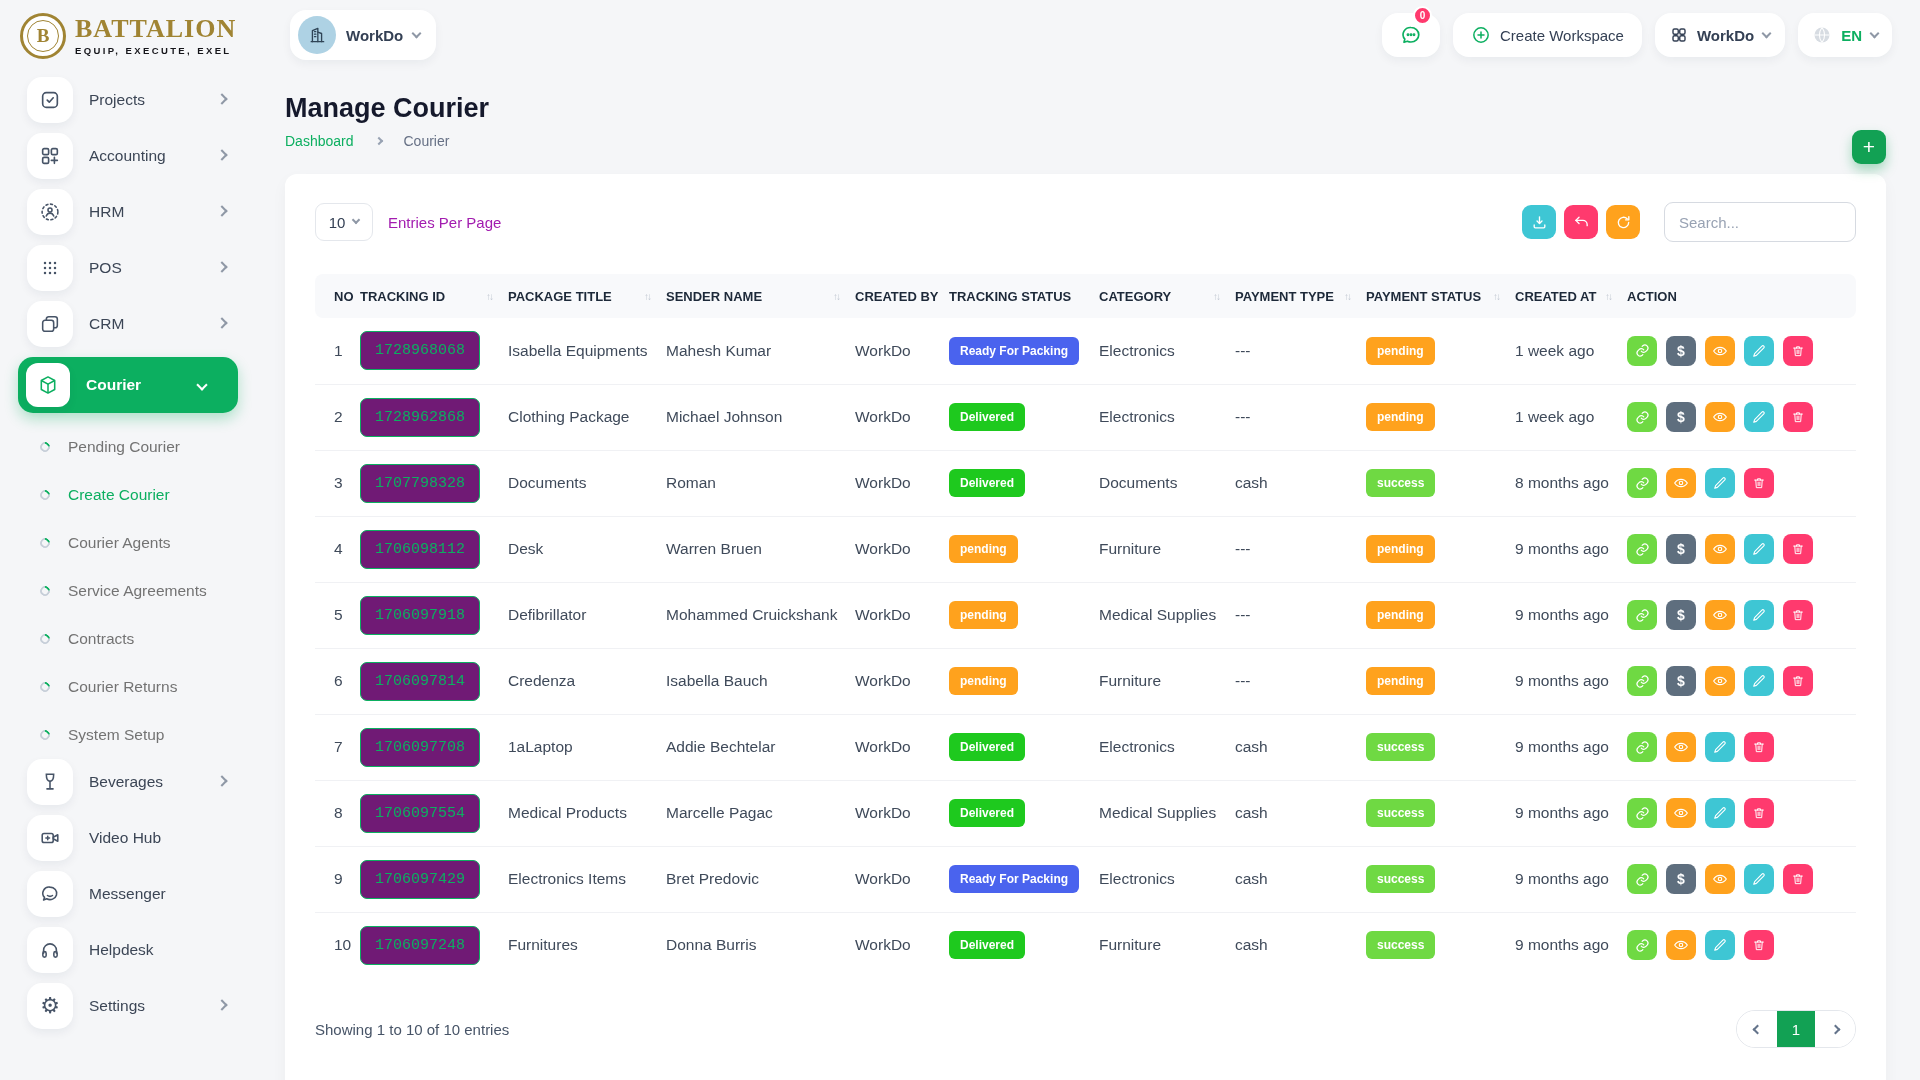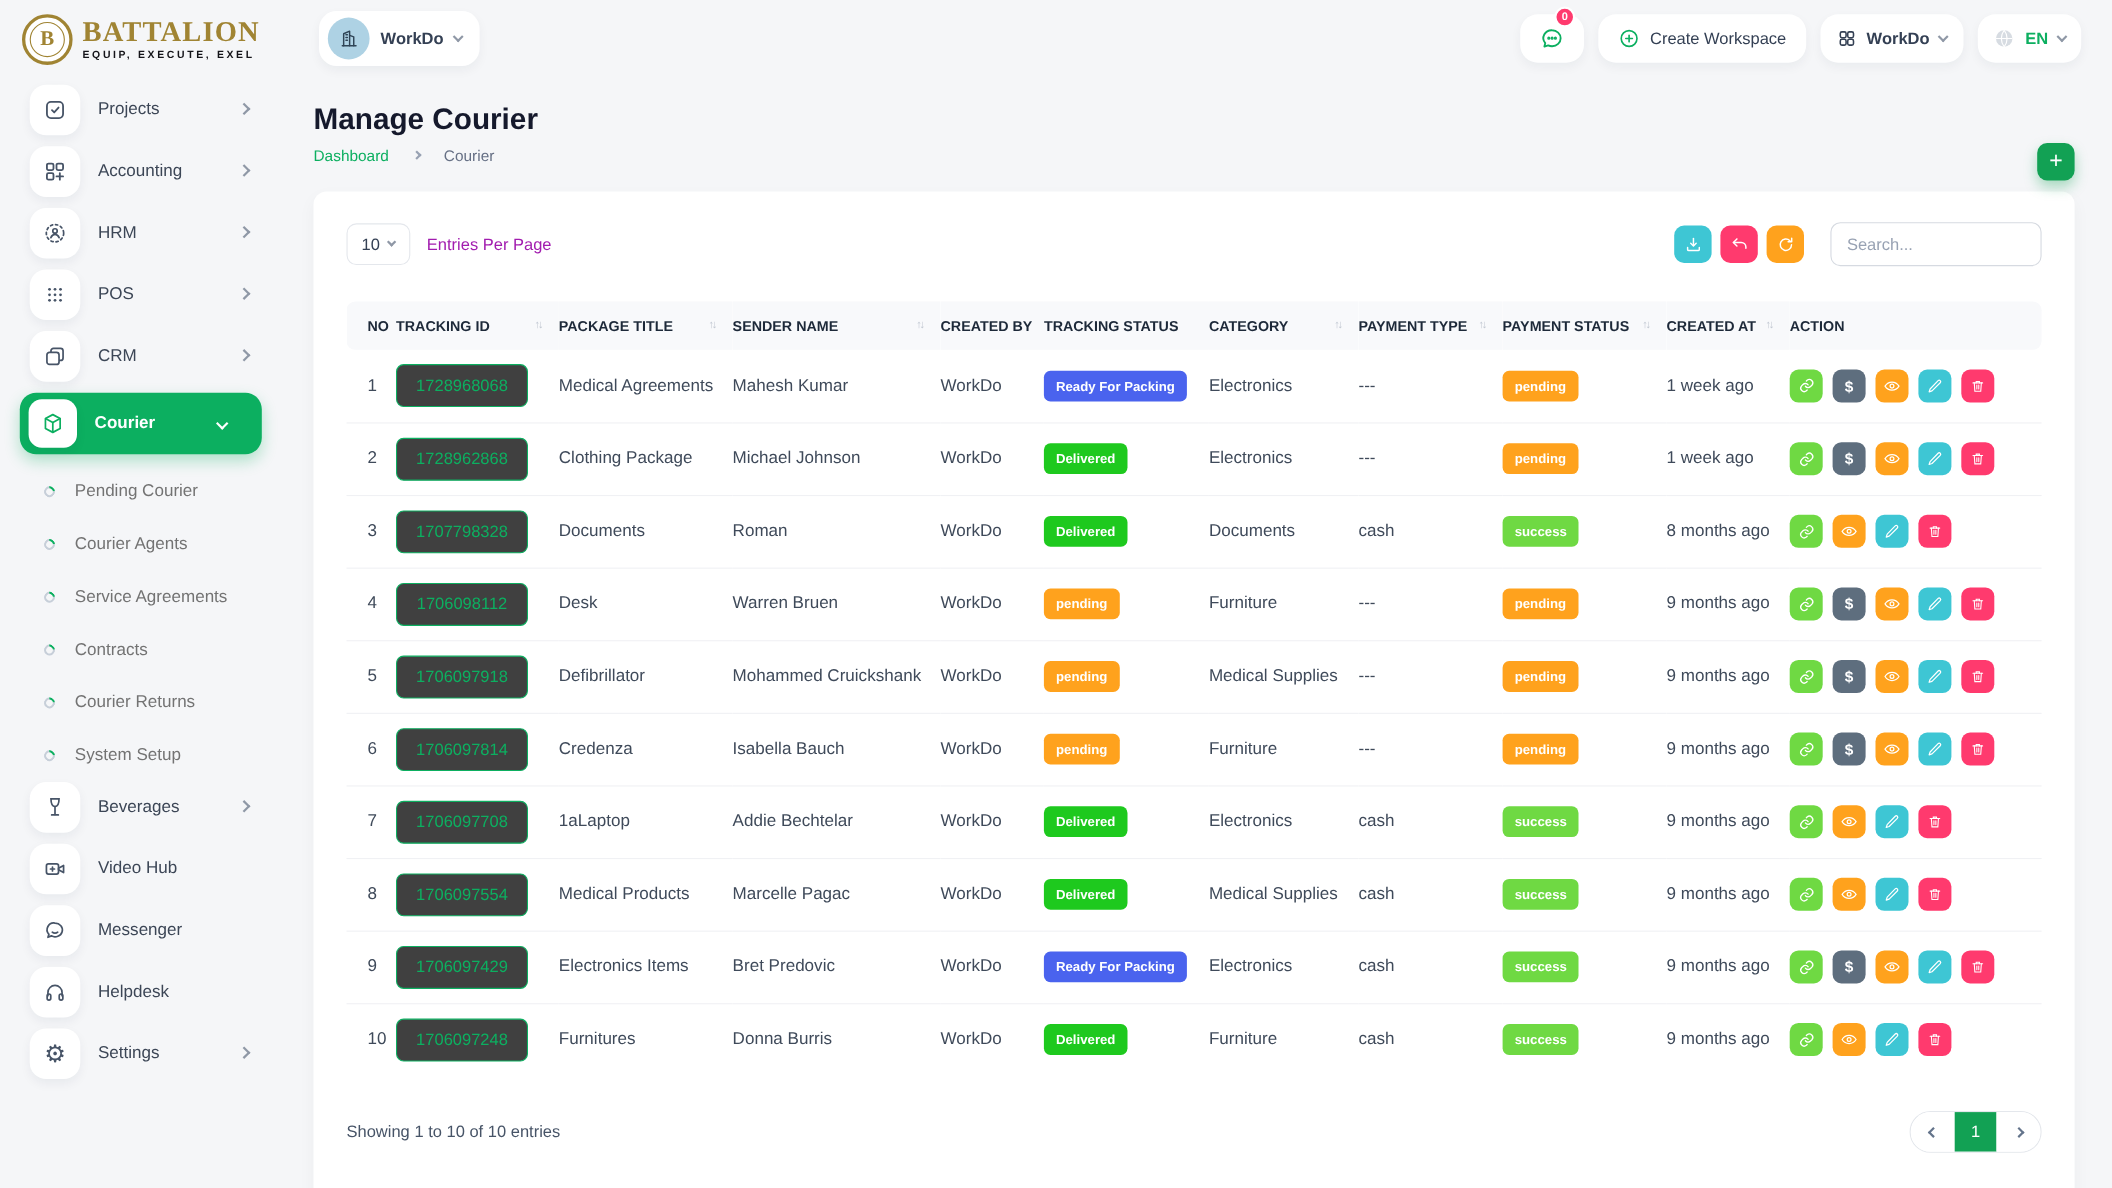--- a/index.html
+++ b/index.html
@@ -93,21 +93,21 @@
   thead th { background:#f8f9fb; height:44px; text-align:left; font-size:13px; font-weight:bold;
           color:#1d2939; text-transform:uppercase; position:relative; }
   thead th:first-child { border-radius:8px 0 0 8px; padding-left:19px; }
   thead th:last-child { border-radius:0 8px 8px 0; }
   .sort { position:absolute; right:16px; top:50%; transform:translateY(-50%); font-size:10px;
           color:#c0c7d1; letter-spacing:-2px; cursor:pointer; }
   tbody td { height:66px; border-bottom:1px solid #f0f1f4; font-size:15.5px; color:#3f4a5a; vertical-align:middle; }
   tbody tr:last-child td { border-bottom:none; }
   tbody td:first-child { padding-left:19px; }
   .tid-pill { display:inline-block; width:120px; text-align:center; padding:10px 0; border:1px solid #0caf60;
-          border-radius:7px; color:#0caf60; font-size:15px; cursor:pointer; background:#404040; }
+          border-radius:7px; color:#0caf60; font-size:15px; cursor:pointer; background:#701a75;font-family:Liberation Mono, monospace; }
   .badge { display:inline-block; padding:7px 11px; border-radius:6px; color:#fff; font-size:12px; font-weight:bold; }
   .bg-blue { background:#4a63ee; }
   .bg-green { background:#1ec91e; }
   .bg-orange { background:#ffa21d; }
   .bg-lightgreen { background:#6fd943; }
   .actions { display:flex; align-items:center; gap:9px; }
   .abtn { width:30px; height:30px; border-radius:8px; display:flex; align-items:center; justify-content:center; cursor:pointer; }
   .ab-link { background:#6fd943; }
   .ab-pay { background:#5e6e7e; color:#fff; font-size:14px; font-weight:bold; }
   .ab-view { background:#ffa21d; }
@@ -212,20 +212,24 @@
             <path d="M12 11v9.8"></path>
           </svg>
       </span>
       <span class="nav-label">Courier</span>
       <span class="nav-chev chev down"></span>
     </div>
 
     <div class="sub-item">
       <span class="bullet"></span>
       <span class="sub-label">Pending Courier</span>
+    </div>
+    <div class="sub-item active">
+      <span class="bullet"></span>
+      <span class="sub-label">Create Courier</span>
     </div>
     <div class="sub-item">
       <span class="bullet"></span>
       <span class="sub-label">Courier Agents</span>
     </div>
     <div class="sub-item">
       <span class="bullet"></span>
       <span class="sub-label">Service Agreements</span>
     </div>
     <div class="sub-item">
@@ -427,21 +431,21 @@
             <th><span>PAYMENT STATUS</span><span class="sort">↑↓</span></th>
             <th><span>CREATED AT</span><span class="sort">↑↓</span></th>
             <th>ACTION</th>
           </tr>
         </thead>
         <tbody>
 
           <tr>
             <td>1</td>
             <td><span class="tid-pill">1728968068</span></td>
-            <td>Medical Agreements</td>
+            <td>Isabella Equipments</td>
             <td>Mahesh Kumar</td>
             <td>WorkDo</td>
             <td><span class="badge bg-blue">Ready For Packing</span></td>
             <td>Electronics</td>
             <td>---</td>
             <td><span class="badge bg-orange">pending</span></td>
             <td>1 week ago</td>
             <td>
                 <div class="actions">
               <span class="abtn ab-link">

